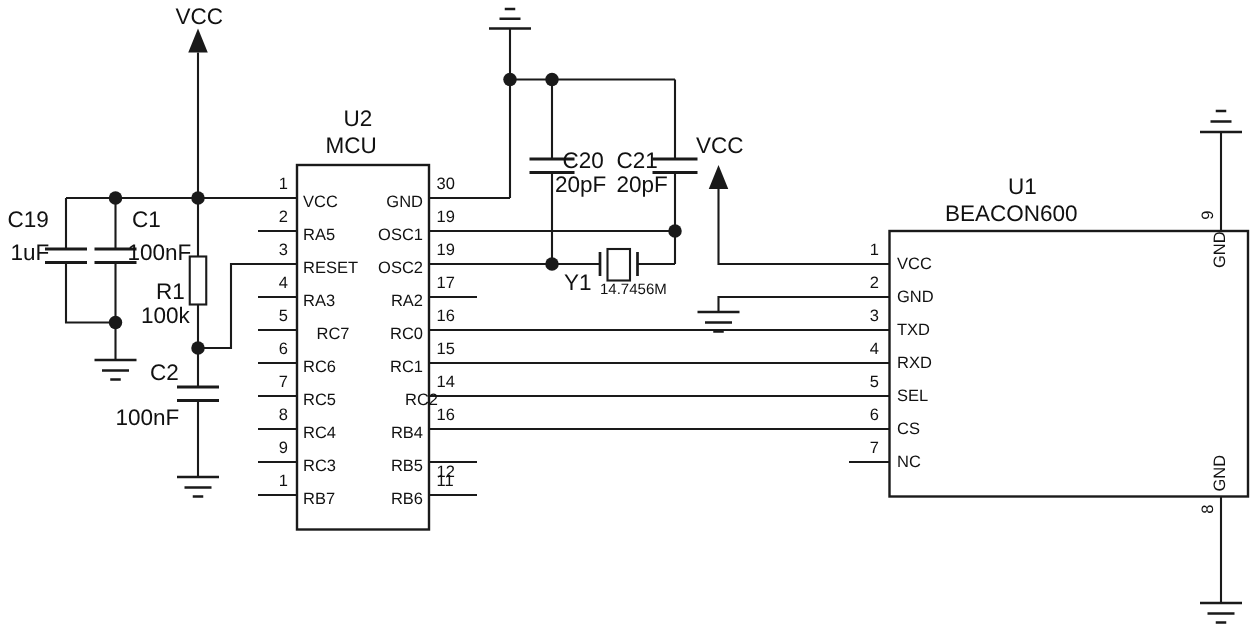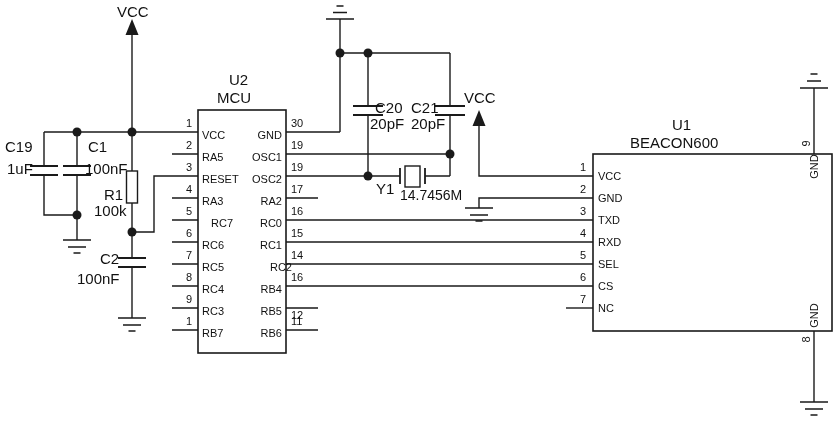--- a/index.html
+++ b/index.html
@@ -4,21 +4,21 @@
 <style>
   html,body{margin:0;padding:0;background:#fff;}
   .canvas{
     position:relative;width:840px;height:421px;background:#ffffff;
     font-family:"Liberation Sans","DejaVu Sans",sans-serif;color:#111;
     overflow:hidden;
   }
   .canvas svg{position:absolute;left:0;top:0;}
   .t{position:absolute;white-space:nowrap;line-height:1.12;}
   .s15{font-size:15px;}
-  .s14{font-size:14px;}
+  .s14{font-size:10px;}
   .pin{font-size:11px;line-height:13px;position:absolute;white-space:nowrap;}
   .numl{width:26px;text-align:right;}
   .numr{width:26px;text-align:left;}
   .labr{width:60px;text-align:right;}
   .u1num{width:24px;text-align:right;}
   .rot{transform:rotate(-90deg);transform-origin:center center;text-align:center;}
 </style>
 </head>
 <body>
 
@@ -100,21 +100,21 @@
 
   <div class="t s15" style="left:117px;top:4px">VCC</div>
   <div class="t s15" style="left:464px;top:90px">VCC</div>
 
   <div class="t s15" style="left:5px;top:139px">C19</div>
   <div class="t s15" style="left:7px;top:161px">1uF</div>
   <div class="t s15" style="left:88px;top:139px">C1</div>
   <div class="t s15" style="left:85px;top:161px">100nF</div>
   <div class="t s15" style="left:104px;top:187px">R1</div>
   <div class="t s15" style="left:94px;top:203px">100k</div>
-  <div class="t s15" style="left:100px;top:251px">C2</div>
+  <div class="t s15" style="left:100px;top:241px">C2</div>
   <div class="t s15" style="left:77px;top:271px">100nF</div>
   <div class="t s15" style="left:375px;top:100px">C20</div>
   <div class="t s15" style="left:411px;top:100px">C21</div>
   <div class="t s15" style="left:370px;top:116px">20pF</div>
   <div class="t s15" style="left:411px;top:116px">20pF</div>
   <div class="t s15" style="left:376px;top:181px">Y1</div>
   <div class="t s14" style="left:400px;top:188px">14.7456M</div>
 
   <div class="t s15" style="left:229px;top:72px">U2</div>
   <div class="t s15" style="left:217px;top:90px">MCU</div>

